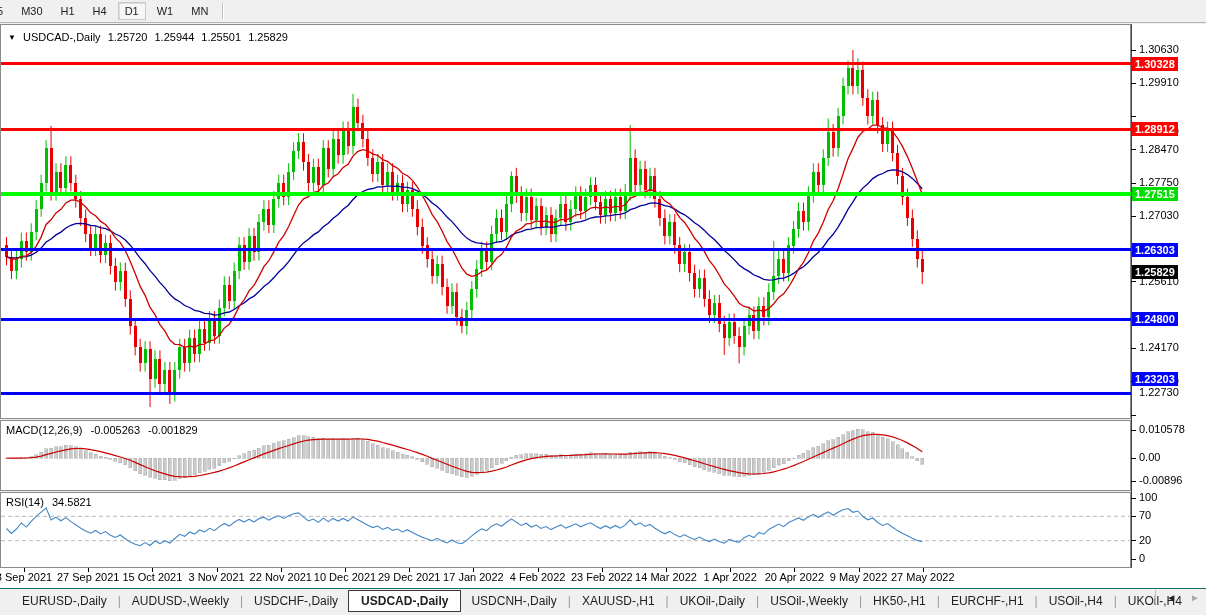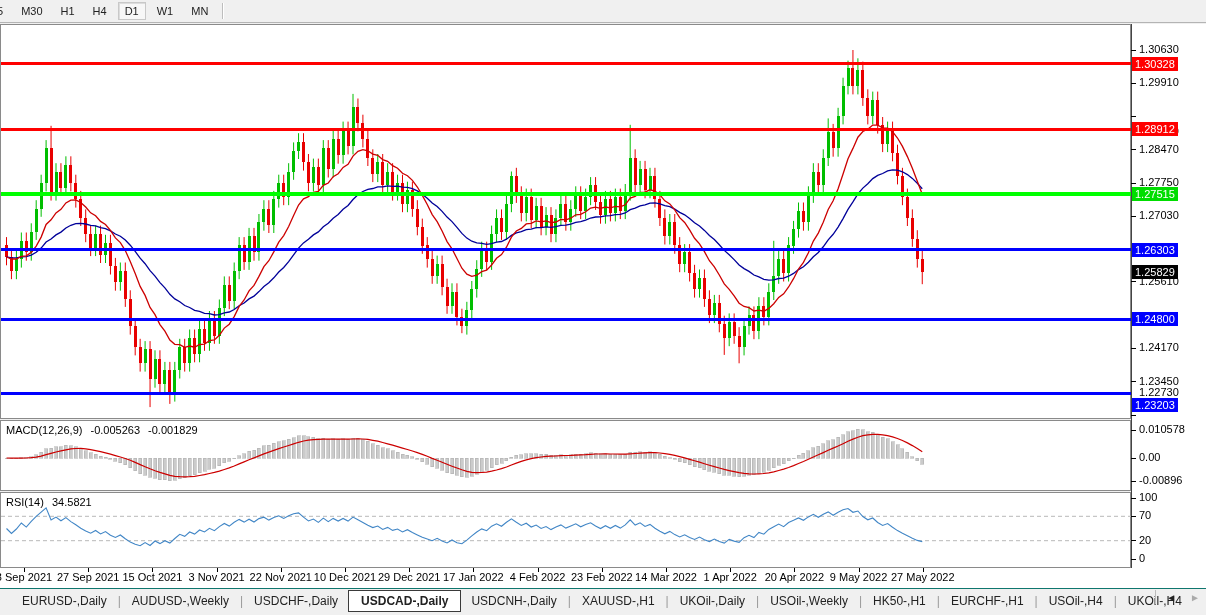--- a/index.html
+++ b/index.html
@@ -32,21 +32,21 @@
   #chart-title .menu-icon{font-size:8px;margin-right:4px;position:relative;top:-1px;}
   #chart-title span{margin-right:4px;}
   #macd-label{left:6px;top:424px;}
   #macd-label span{margin-right:5px;}
   #rsi-label{left:6px;top:496px;}
   #rsi-label span{margin-right:5px;}
 
   .axis-tick-dash{position:absolute;left:1131px;width:5px;height:1px;background:#000;z-index:4;}
   .axis-tick-label{position:absolute;left:1139px;white-space:nowrap;z-index:4;}
   .axis-badge{position:absolute;left:1132px;padding:1px 3px 1px 3px;color:#fff;white-space:nowrap;
-              z-index:6;line-height:12px;}
+              z-index:6;line-height:12px;font-weight:bold;}
 
   .date-label{position:absolute;top:571px;transform:translateX(-50%);white-space:nowrap;}
   .date-tick{position:absolute;top:568px;width:1px;height:4px;background:#000;}
 
   
   #tabbar{position:absolute;left:0;top:588px;width:1206px;height:24px;background:#f0f0f0;
           border-top:1px solid #0f766e;display:flex;align-items:center;font-size:12px;}
   .tab{padding:3px 10px;color:#222;white-space:nowrap;cursor:default;}
   .tab.active{background:#fff;border:1px solid #3a3a3a;font-weight:bold;padding:3px 12px;}
   .tab-sep{color:#999;padding:0 1px;}
@@ -72,20 +72,28 @@
       <div class="tf-sep"></div>
     </div>
 
   <div id="price-panel" class="panel"></div>
   <div id="macd-panel" class="panel"></div>
   <div id="rsi-panel" class="panel"></div>
   <div id="axis-line"></div>
   <div id="axis-col"></div>
   <div id="date-row"></div>
 
+  <div id="chart-title" class="chart-label">
+    <span class="menu-icon">▼</span>
+    <span>USDCAD-,Daily</span>
+    <span>1.25720</span>
+    <span>1.25944</span>
+    <span>1.25501</span>
+    <span>1.25829</span>
+  </div>
 
   <div id="macd-label" class="chart-label">
     <span>MACD(12,26,9)</span>
     <span>-0.005263</span>
     <span>-0.001829</span>
   </div>
 
   <div id="rsi-label" class="chart-label">
     <span>RSI(14)</span>
     <span>34.5821</span>
@@ -721,21 +729,21 @@
     <div class="axis-tick-dash" style="top: 381.234px;"></div>
     <div class="axis-tick-label" style="top: 374.734px;">1.23450</div>
     <div class="axis-tick-dash" style="top: 414.5px;"></div>
     <div class="axis-tick-label" style="top: 386px;">1.22730</div>
     <div class="axis-badge" style="top: 56.9532px; background: rgb(255, 0, 0); color: rgb(255, 255, 255);">1.30328</div>
     <div class="axis-badge" style="top: 122.376px; background: rgb(255, 0, 0); color: rgb(255, 255, 255);">1.28912</div>
     <div class="axis-badge" style="top: 186.921px; background: rgb(0, 221, 0); color: rgb(255, 255, 255);">1.27515</div>
     <div class="axis-badge" style="top: 242.918px; background: rgb(0, 0, 255); color: rgb(255, 255, 255);">1.26303</div>
     <div class="axis-badge" style="top: 264.818px; background: rgb(0, 0, 0); color: rgb(255, 255, 255);">1.25829</div>
     <div class="axis-badge" style="top: 312.361px; background: rgb(0, 0, 255); color: rgb(255, 255, 255);">1.24800</div>
-    <div class="axis-badge" style="top: 398px; background: rgb(0, 0, 255); color: rgb(255, 255, 255);">1.23203</div>
+    <div class="axis-badge" style="top: 372px; background: rgb(0, 0, 255); color: rgb(255, 255, 255);">1.23203</div>
     <div class="axis-tick-dash" style="top: 429.997px;"></div>
     <div class="axis-tick-label" style="top: 423.497px;">0.010578</div>
     <div class="axis-tick-dash" style="top: 457.5px;"></div>
     <div class="axis-tick-label" style="top: 451px;">0.00</div>
     <div class="axis-tick-dash" style="top: 480.796px;"></div>
     <div class="axis-tick-label" style="top: 474.296px;">-0.00896</div>
     <div class="axis-tick-dash" style="top: 497.5px;"></div>
     <div class="axis-tick-label" style="top: 491px;">100</div>
     <div class="axis-tick-dash" style="top: 515.8px;"></div>
     <div class="axis-tick-label" style="top: 509.3px;">70</div>

